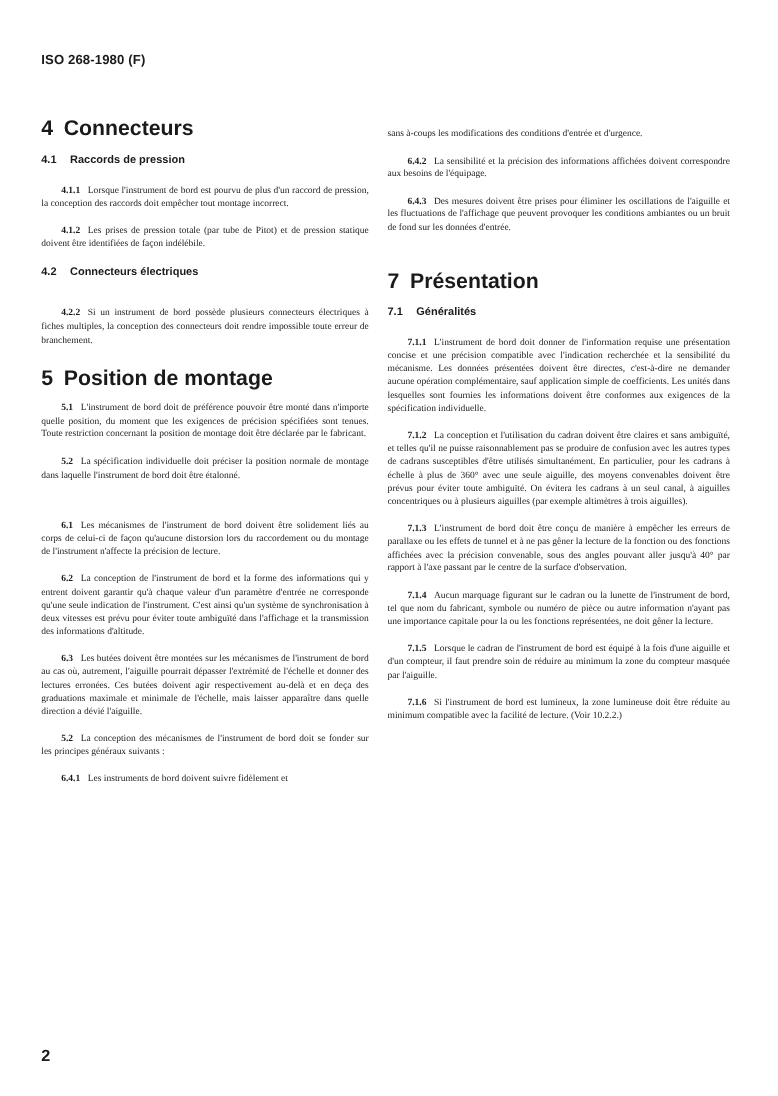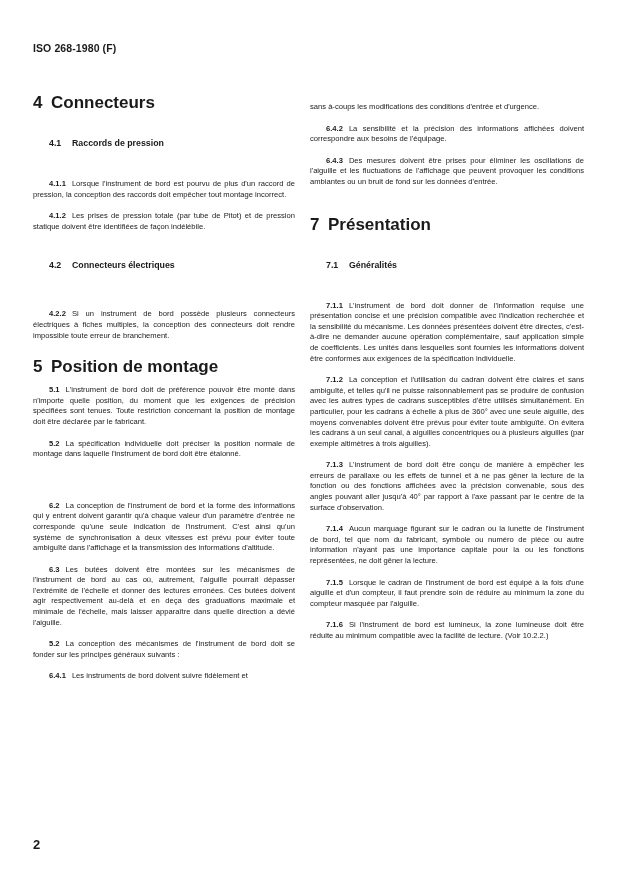--- a/index.html
+++ b/index.html
@@ -5,23 +5,23 @@
   html, body { margin: 0; padding: 0; background: #ffffff; }
   body { width: 622px; height: 877px; position: relative; overflow: hidden;
          font-family: "Liberation Sans", "DejaVu Sans", sans-serif; color: #1a1a1a; }
   .header { position: absolute; left: 33px; top: 42px; font-size: 10.5px; font-weight: bold; letter-spacing: 0.1px; }
   .pagenum { position: absolute; left: 33px; top: 837px; font-size: 13px; font-weight: bold; }
   .col { position: absolute; top: 96px; width: 262px; font-size: 7.6px; line-height: 10.6px; }
   .col.left { left: 33px; }
   .col.right { left: 310px; width: 274px; }
   .h1 { font-weight: bold; font-size: 17px; line-height: 14px; margin: 0; }
   .h1 .num { display: inline-block; width: 18px; }
-  .h2 { font-weight: bold; font-size: 8.8px; line-height: 12px; margin: 16px; }
+  .h2 { font-weight: bold; font-size: 8.8px; line-height: 12px; margin: 0; }
   .h2 .num { display: inline-block; width: 23px; }
-  p.para { margin: 0; text-align: justify; }
+  p.para { margin: 0; text-align: justify; font-family: Liberation Serif, serif; }
   p.para .pn { font-weight: bold; margin-right: 6px; padding-left: 16px; }
   .sp-s { height: 11px; }
   .sp-m { height: 14px; }
   .sp-l { height: 19px; }
 </style>
 </head>
 <body>
 
 <div class="header">ISO 268-1980 (F)</div>
 
@@ -39,20 +39,21 @@
   <div class="sp-s"></div>
   <p class="para"><span class="pn">4.2.2</span><span>Si un instrument de bord possède plusieurs connecteurs électriques à fiches multiples, la conception des connecteurs doit rendre impossible toute erreur de branchement.</span></p>
   <div class="sp-l"></div>
   <div class="h1"><span class="num">5</span><span>Position de montage</span></div>
   <div class="sp-s"></div>
   <p class="para"><span class="pn">5.1</span><span>L'instrument de bord doit de préférence pouvoir être monté dans n'importe quelle position, du moment que les exigences de précision spécifiées sont tenues. Toute restriction concernant la position de montage doit être déclarée par le fabricant.</span></p>
   <div class="sp-s"></div>
   <p class="para"><span class="pn">5.2</span><span>La spécification individuelle doit préciser la position normale de montage dans laquelle l'instrument de bord doit être étalonné.</span></p>
   <div class="sp-l"></div>
   <div class="sp-s"></div>
+  <p class="para"><span class="pn">6.1</span><span>Les mécanismes de l'instrument de bord doivent être solidement liés au corps de celui-ci de façon qu'aucune distorsion lors du raccordement ou du montage de l'instrument n'affecte la précision de lecture.</span></p>
   <div class="sp-s"></div>
   <p class="para"><span class="pn">6.2</span><span>La conception de l'instrument de bord et la forme des informations qui y entrent doivent garantir qu'à chaque valeur d'un paramètre d'entrée ne corresponde qu'une seule indication de l'instrument. C'est ainsi qu'un système de synchronisation à deux vitesses est prévu pour éviter toute ambiguïté dans l'affichage et la transmission des informations d'altitude.</span></p>
   <div class="sp-s"></div>
   <p class="para"><span class="pn">6.3</span><span>Les butées doivent être montées sur les mécanismes de l'instrument de bord au cas où, autrement, l'aiguille pourrait dépasser l'extrémité de l'échelle et donner des lectures erronées. Ces butées doivent agir respectivement au-delà et en deça des graduations maximale et minimale de l'échelle, mais laisser apparaître dans quelle direction a dévié l'aiguille.</span></p>
   <div class="sp-s"></div>
   <p class="para"><span class="pn">5.2</span><span>La conception des mécanismes de l'instrument de bord doit se fonder sur les principes généraux suivants :</span></p>
   <div class="sp-s"></div>
   <p class="para"><span class="pn">6.4.1</span><span>Les instruments de bord doivent suivre fidèlement et</span></p>
 </div>
 

